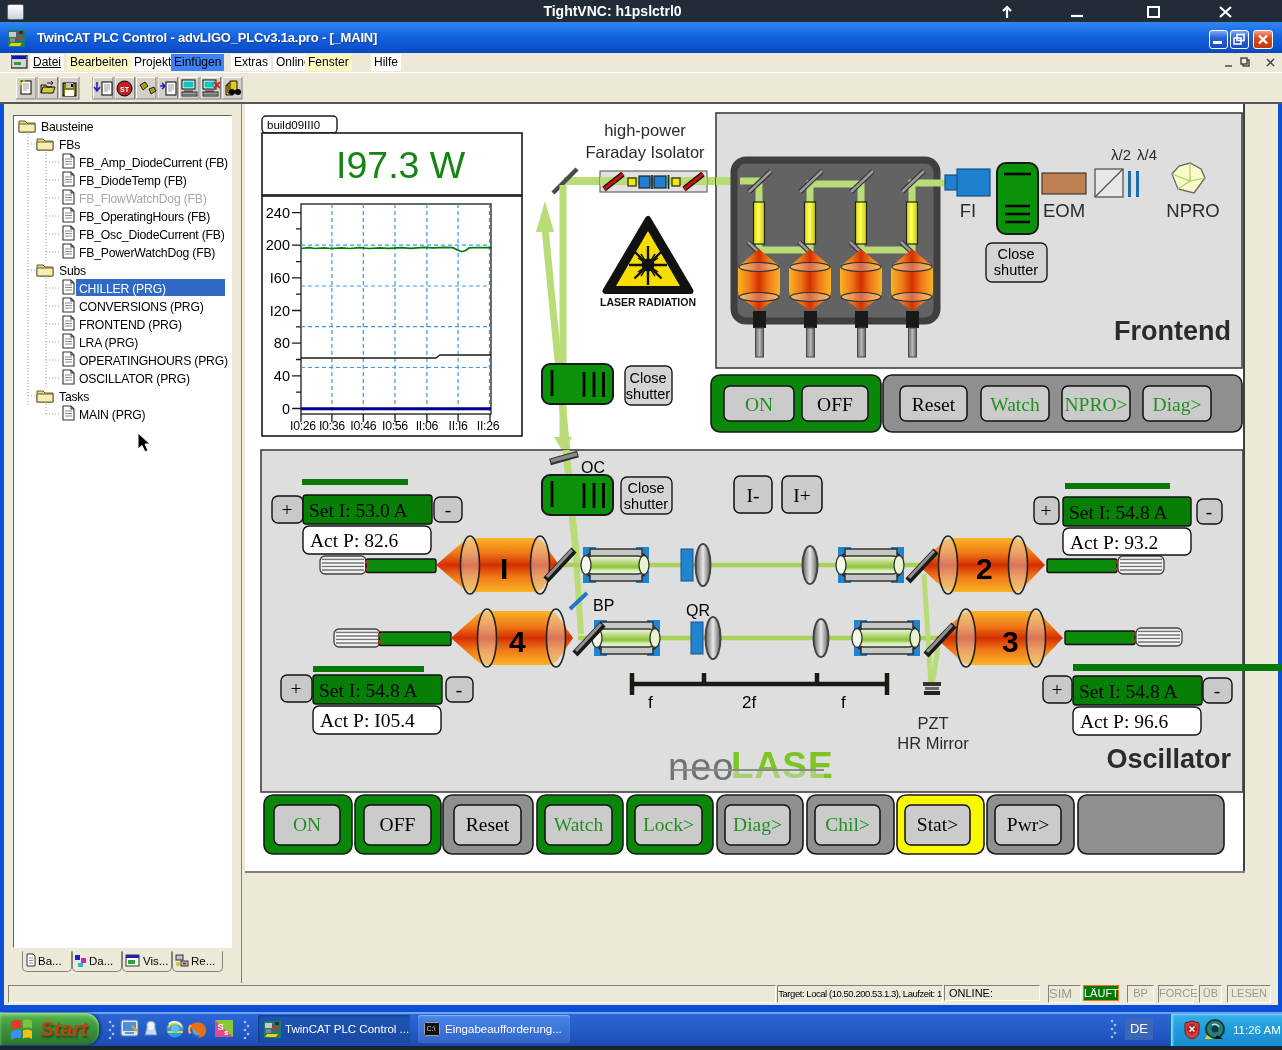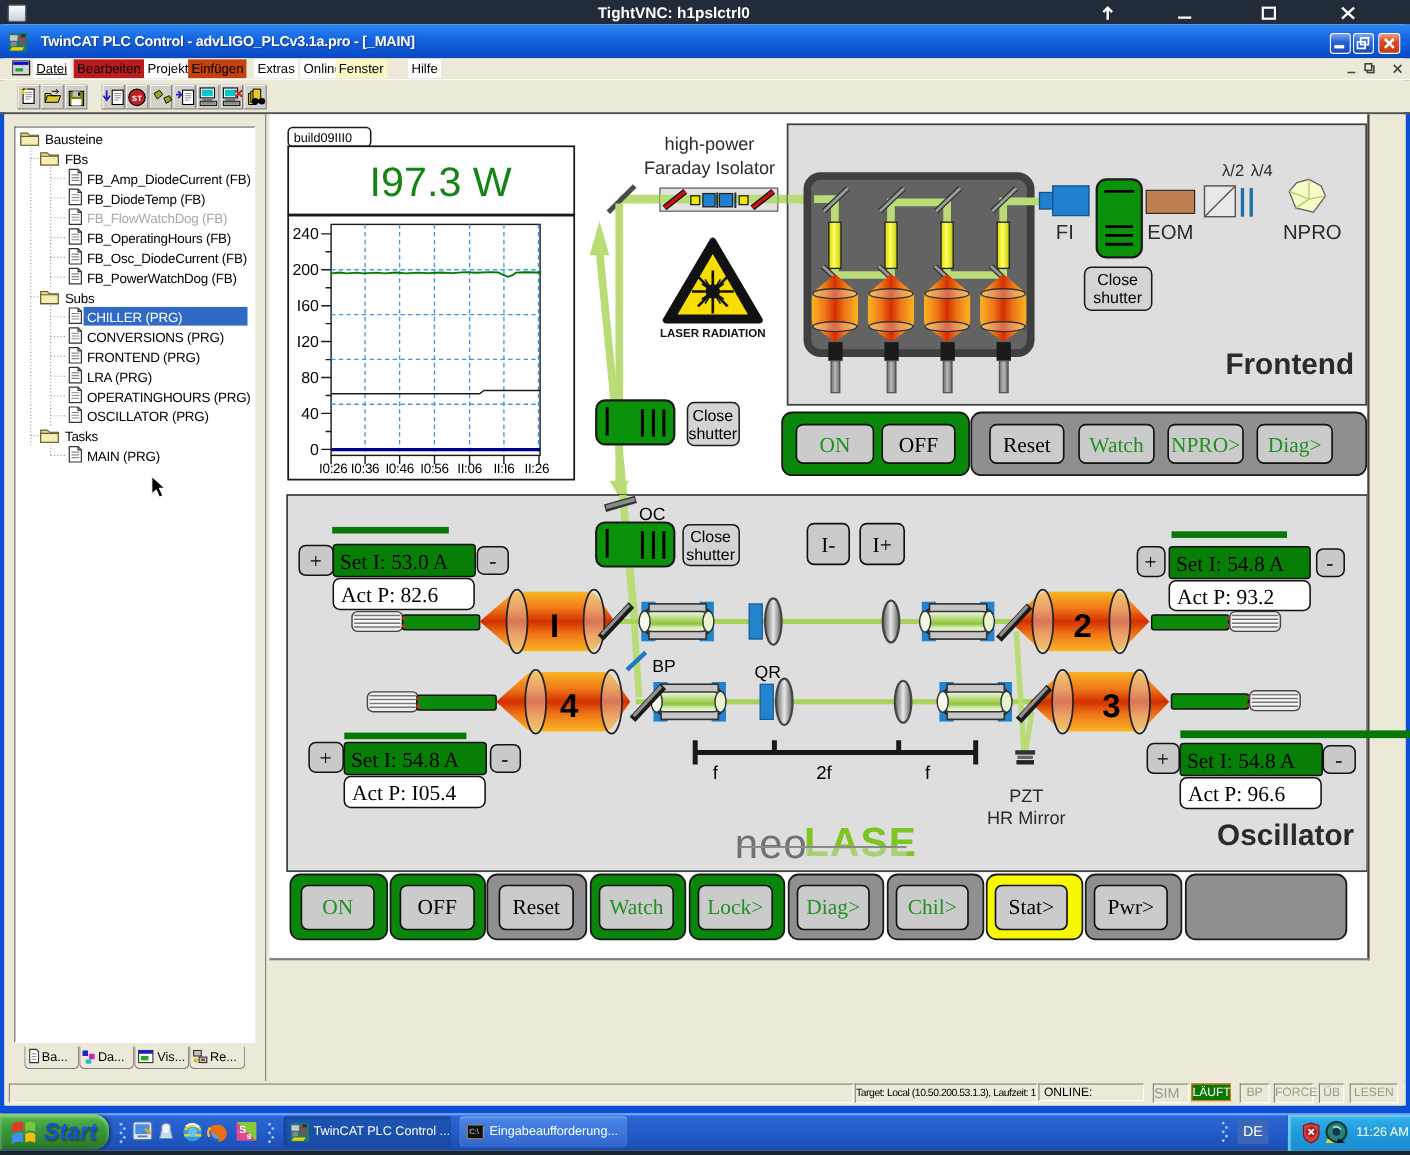--- a/index.html
+++ b/index.html
@@ -49,23 +49,23 @@
 <div class="a" style="left:0;top:53px;width:1282px;height:20px;background:#ECE9D8;"></div>
 <svg class="a" style="left:11px;top:55px" width="17" height="15" viewBox="0 0 17 15">
     <rect width="17" height="15" fill="#ECE9D8"></rect>
     <rect x="0" y="0" width="16" height="13" fill="#c8c8c8" stroke="#000"></rect>
     <rect x="1" y="1" width="14" height="3" fill="#1010c8"></rect>
     <rect x="2" y="5" width="12" height="7" fill="#d8d8d8"></rect>
     <rect x="3" y="7" width="7" height="3" fill="#30a030"></rect>
   </svg>
 <div class="a" style="top:54px;height:17px;font-size:12px;line-height:17px;color:#000;">
 <span class="a" style="left:30px;background:#fff;padding:0 3px;text-decoration:underline;">Datei</span>
-<span class="a" style="left:67px;background:#b91c1c;padding:0 3px;">Bearbeiten</span>
+<span class="a" style="left:67px;background:#fef9c3;padding:0 3px;">Bearbeiten</span>
 <span class="a" style="left:131px;background:#fff;padding:0 3px;">Projekt</span>
-<span class="a" style="left:171px;background:#c2410c;padding:0 3px;">Einfügen</span>
+<span class="a" style="left:171px;background:#3b82f6;padding:0 3px;">Einfügen</span>
 <span class="a" style="left:231px;background:#fff;padding:0 3px;">Extras</span>
 <span class="a" style="left:273px;background:#fff;padding:0 3px;">Online</span>
 <span class="a" style="left:305px;background:#fef9c3;padding:0 3px;">Fenster</span>
 <span class="a" style="left:371px;background:#fff;padding:0 3px;">Hilfe</span>
 </div>
 <div class="a" style="left:1224px;top:56px;width:14px;height:13px;"></div>
 <svg class="a" style="left:1222px;top:56px" width="56" height="14" viewBox="0 0 56 14">
     <g stroke="#404040" fill="none" stroke-width="1.4">
 <path d="M3 10 H10"></path>
       <rect x="21" y="4" width="6" height="6"></rect>
@@ -663,21 +663,21 @@
 
 <div class="a" style="left:0;top:1013px;width:99px;height:32px;background:linear-gradient(#5aba50,#3d9a3d 40%,#2e8030 85%,#267028);border-radius:0 14px 14px 0;box-shadow:inset 0 2px 3px #9ad888, 2px 0 3px rgba(0,0,0,0.4);"></div>
 <svg class="a" style="left:10px;top:1018px" width="24" height="22" viewBox="0 0 24 22">
 <g transform="skewY(-4)">
       <path d="M1 4 q5-3 10-1 v8 q-5-2-10 1z" fill="#e03a2a"></path>
       <path d="M13 3.5 q5-2 9 1 v8 q-4-3-9-1z" fill="#7ec242"></path>
       <path d="M1 14 q5-3 10-1 v8 q-5-2-10 1z" fill="#3f8ff0"></path>
       <path d="M13 13.5 q5-2 9 1 v8 q-4-3-9-1z" fill="#f2c010"></path>
     </g>
   </svg>
-<div class="a" style="left:40px;top:1017px;color:#1d4ed8;font-weight:bold;font-style:italic;font-size:21px;text-shadow:1px 2px 2px #1e4c20;">Start</div>
+<div class="a" style="left:40px;top:1017px;color:#c2410c;font-weight:bold;font-style:italic;font-size:21px;text-shadow:1px 2px 2px #1e4c20;">Start</div>
 
 <svg class="a" style="left:104px;top:1014px" width="150" height="30" viewBox="0 0 150 30">
 <g fill="#9ec2f8">
       <circle cx="6" cy="8" r="1.3"></circle>
       <circle cx="9" cy="12" r="1.3"></circle>
       <circle cx="6" cy="16" r="1.3"></circle>
       <circle cx="9" cy="20" r="1.3"></circle>
       <circle cx="6" cy="24" r="1.3"></circle>
     </g>
 <rect x="17" y="6" width="17" height="16" rx="2" fill="#dce8f8" stroke="#5878b0"></rect>

